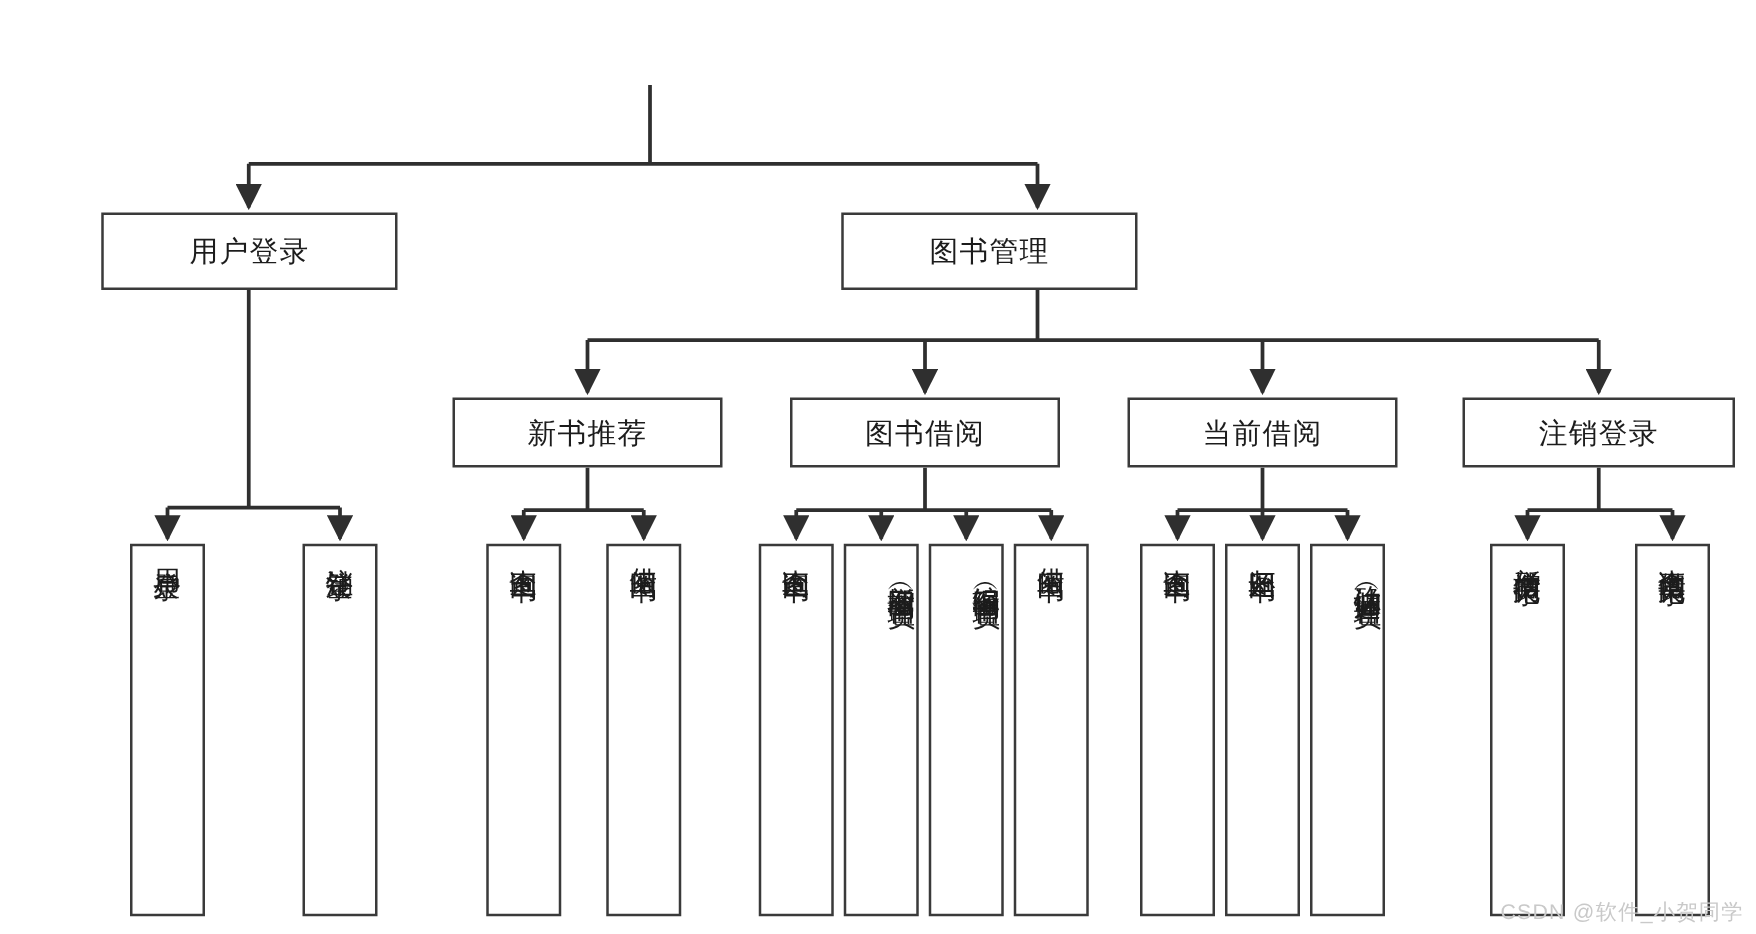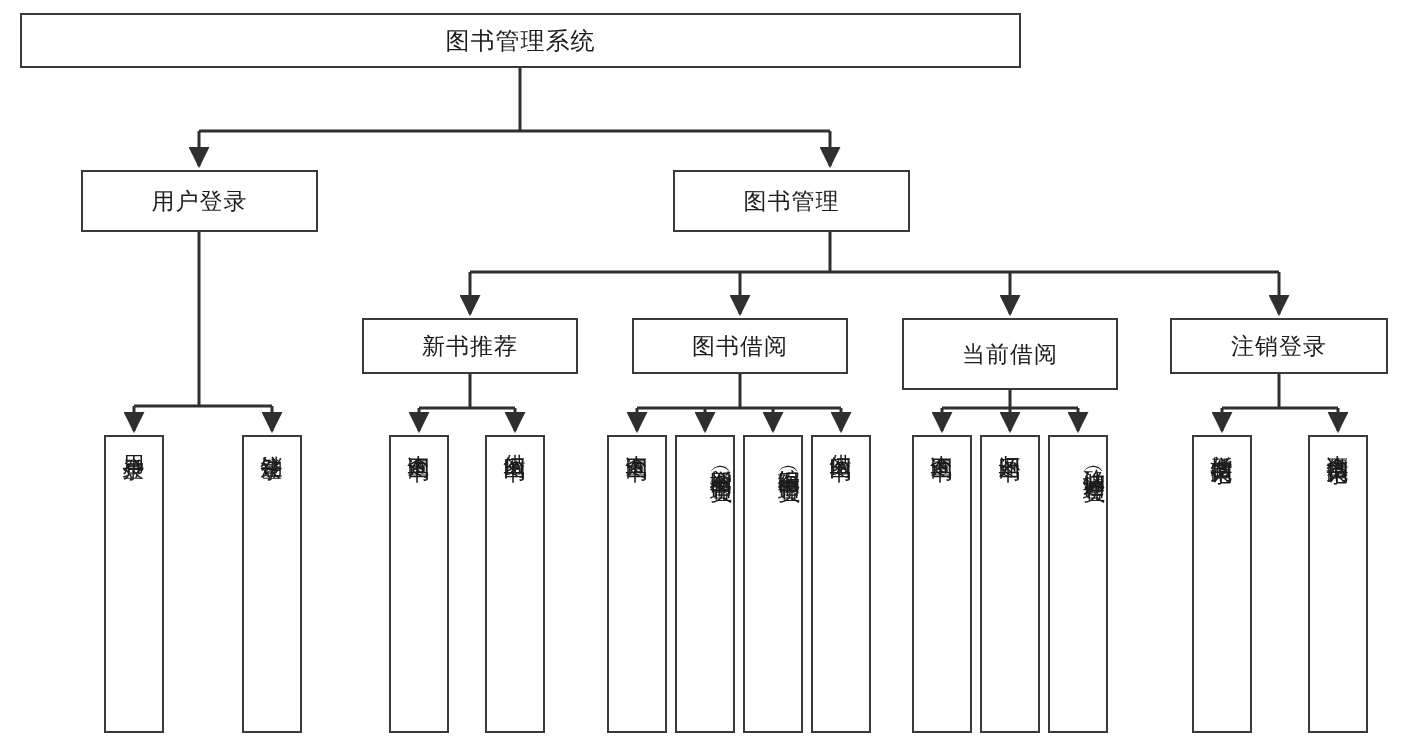--- a/index.html
+++ b/index.html
@@ -107,28 +107,27 @@
       <path d="M 1010 408 L 1010 431" marker-end="url(#arrow)"></path>
       <path d="M 1078 408 L 1078 431" marker-end="url(#arrow)"></path>
 
       <path d="M 1279 374 L 1279 408"></path>
       <path d="M 1222 408 L 1338 408"></path>
       <path d="M 1222 408 L 1222 431" marker-end="url(#arrow)"></path>
       <path d="M 1338 408 L 1338 431" marker-end="url(#arrow)"></path>
     </g>
   </svg>
 
-  <div class="node horiz root" style="left:20px;top:13px;width:1001px;height:55px;">图书管理系统</div>
 
   <div class="node horiz" style="left:81px;top:170px;width:237px;height:62px;">用户登录</div>
   <div class="node horiz" style="left:673px;top:170px;width:237px;height:62px;">图书管理</div>
 
   <div class="node horiz" style="left:362px;top:318px;width:216px;height:56px;">新书推荐</div>
   <div class="node horiz" style="left:632px;top:318px;width:216px;height:56px;">图书借阅</div>
-  <div class="node horiz" style="left:902px;top:318px;width:216px;height:72px;">当前借阅</div>
+  <div class="node horiz" style="left:902px;top:318px;width:216px;height:56px;">当前借阅</div>
   <div class="node horiz" style="left:1170px;top:318px;width:218px;height:56px;">注销登录</div>
 
   <div class="node leaf midpad" style="left:104px;top:435px;width:60px;height:298px;">
     <span class="leaf-text">用户登录</span>
   </div>
   <div class="node leaf midpad" style="left:242px;top:435px;width:60px;height:298px;">
     <span class="leaf-text">注销登录</span>
   </div>
 
   <div class="node leaf midpad" style="left:389px;top:435px;width:60px;height:298px;">
@@ -161,14 +160,15 @@
     <span class="leaf-text">确认归还（管理员）</span>
   </div>
 
   <div class="node leaf midpad" style="left:1192px;top:435px;width:60px;height:298px;">
     <span class="leaf-text">新增借阅记录</span>
   </div>
   <div class="node leaf midpad" style="left:1308px;top:435px;width:60px;height:298px;">
     <span class="leaf-text">查询借阅记录</span>
   </div>
 
+  <div class="watermark">CSDN @软件_小贺同学</div>
 
 </div>
 
 </body></html>

